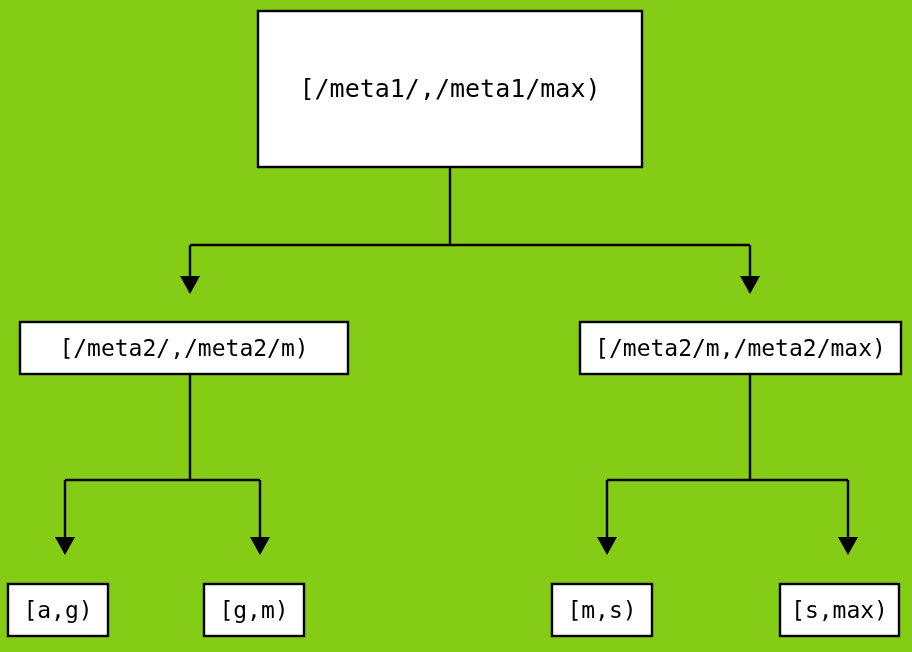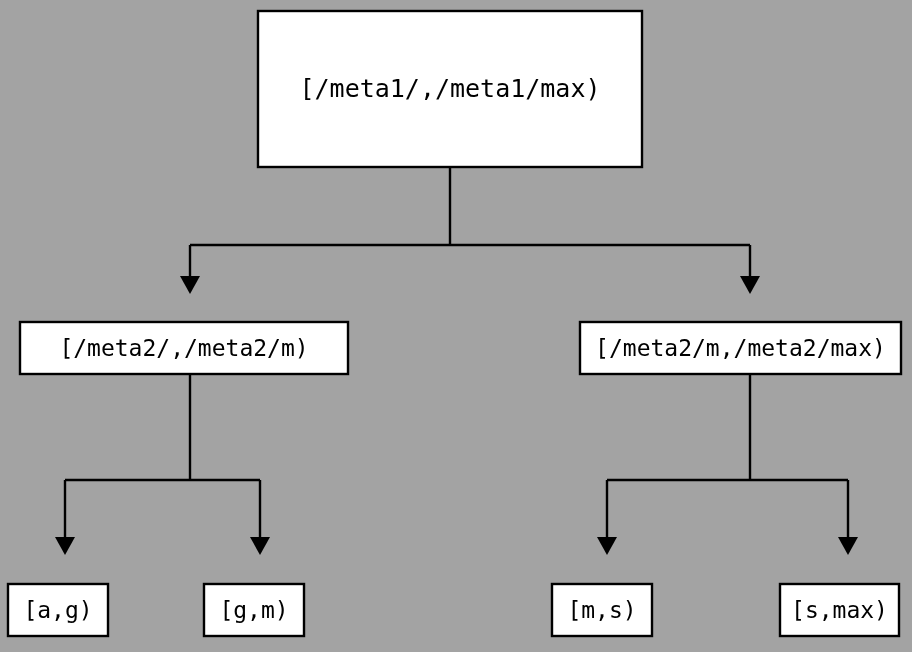--- a/index.html
+++ b/index.html
@@ -11,21 +11,21 @@
   body {
     width: 912px;
     height: 652px;
     font-family: "DejaVu Sans Mono", "Liberation Mono", monospace;
     overflow: hidden;
   }
   #diagram-root {
     position: relative;
     width: 912px;
     height: 652px;
-    background: #a3a3a3;
+    background: #84cc16;
   }
   svg#tree-canvas {
     display: block;
     width: 912px;
     height: 652px;
   }
   .node-box {
     fill: #ffffff;
     stroke: #000000;
     stroke-width: 2.4;

